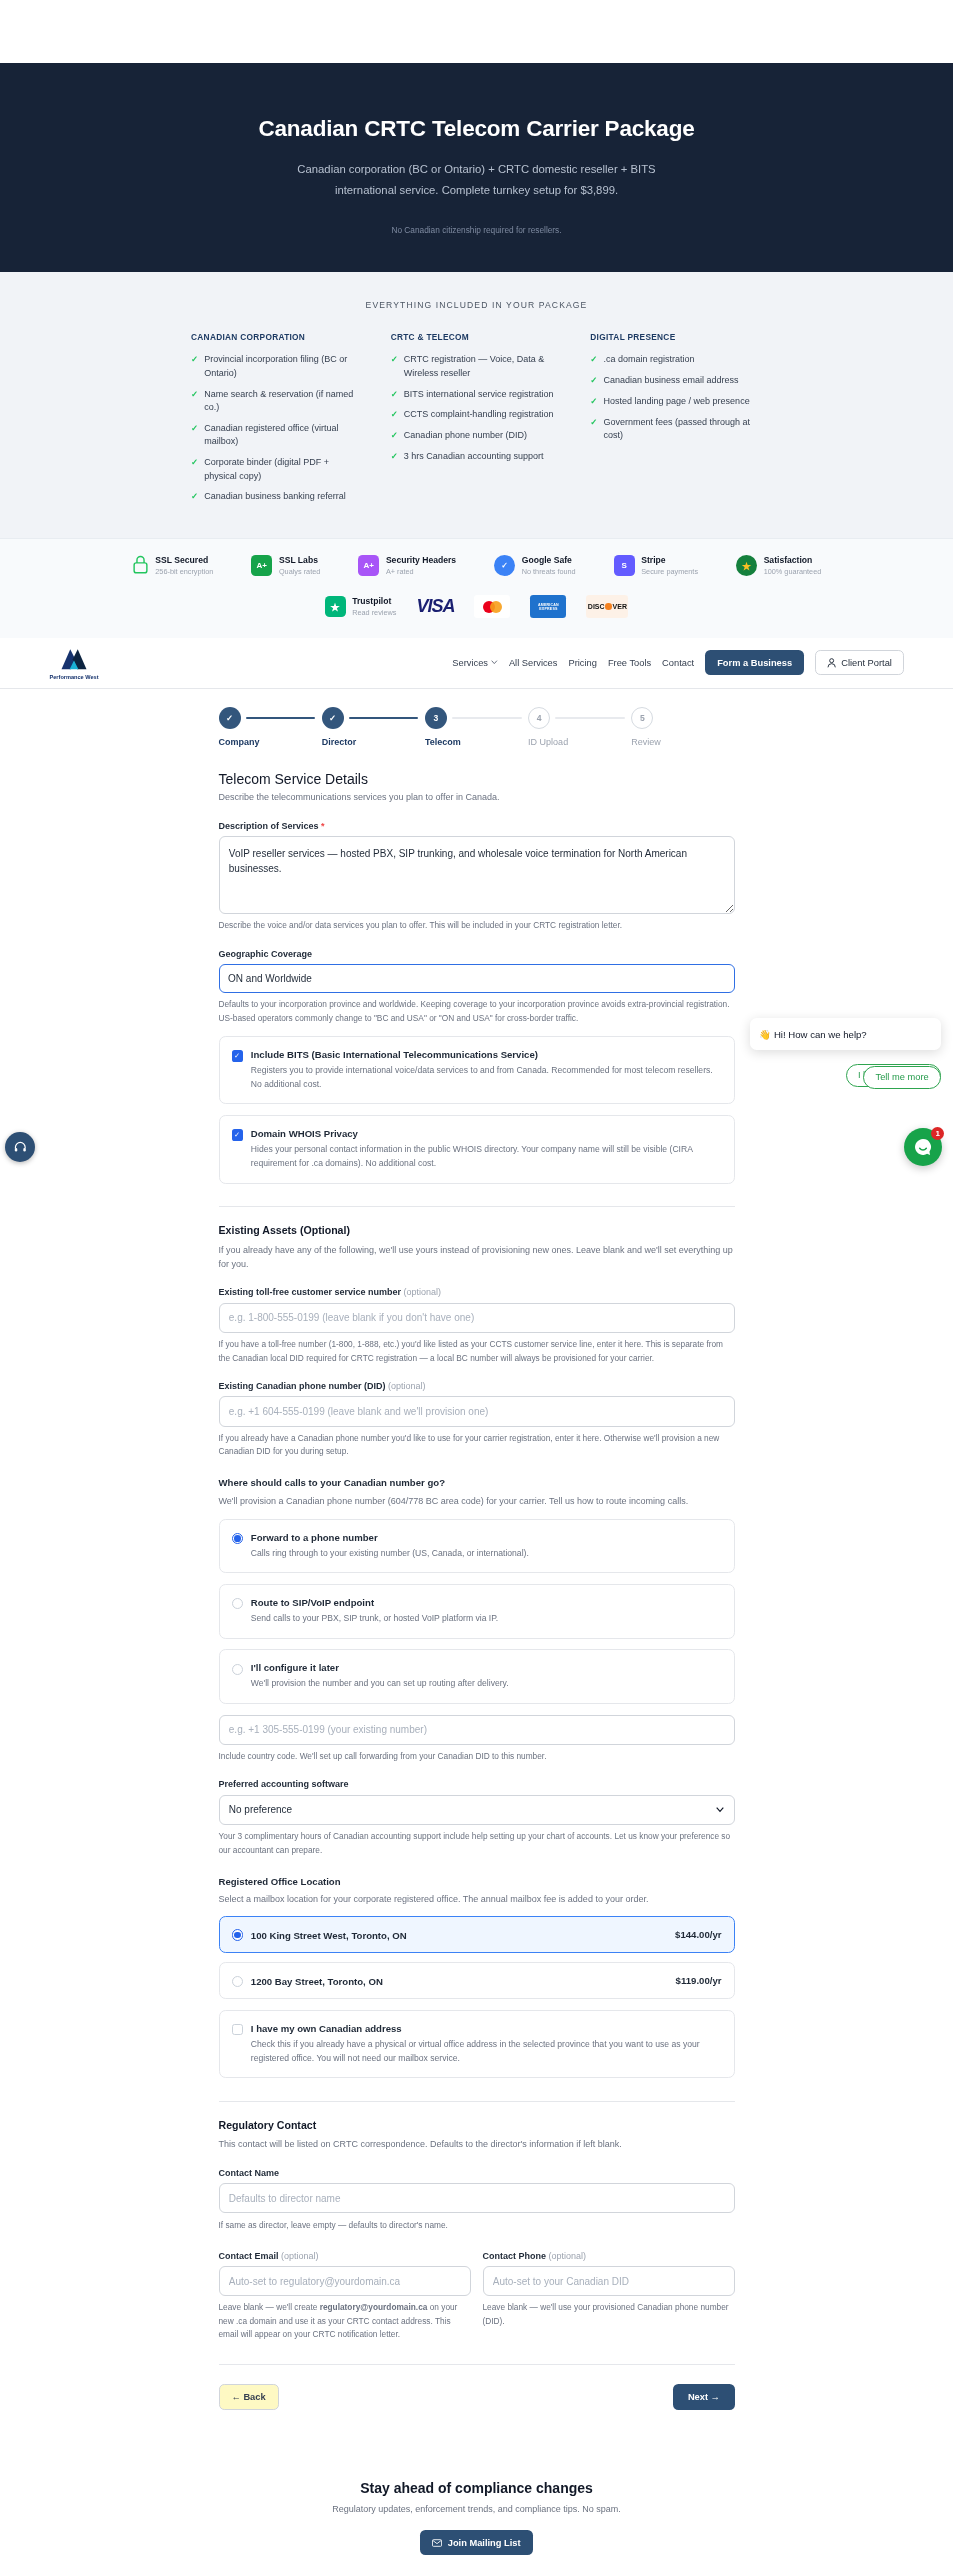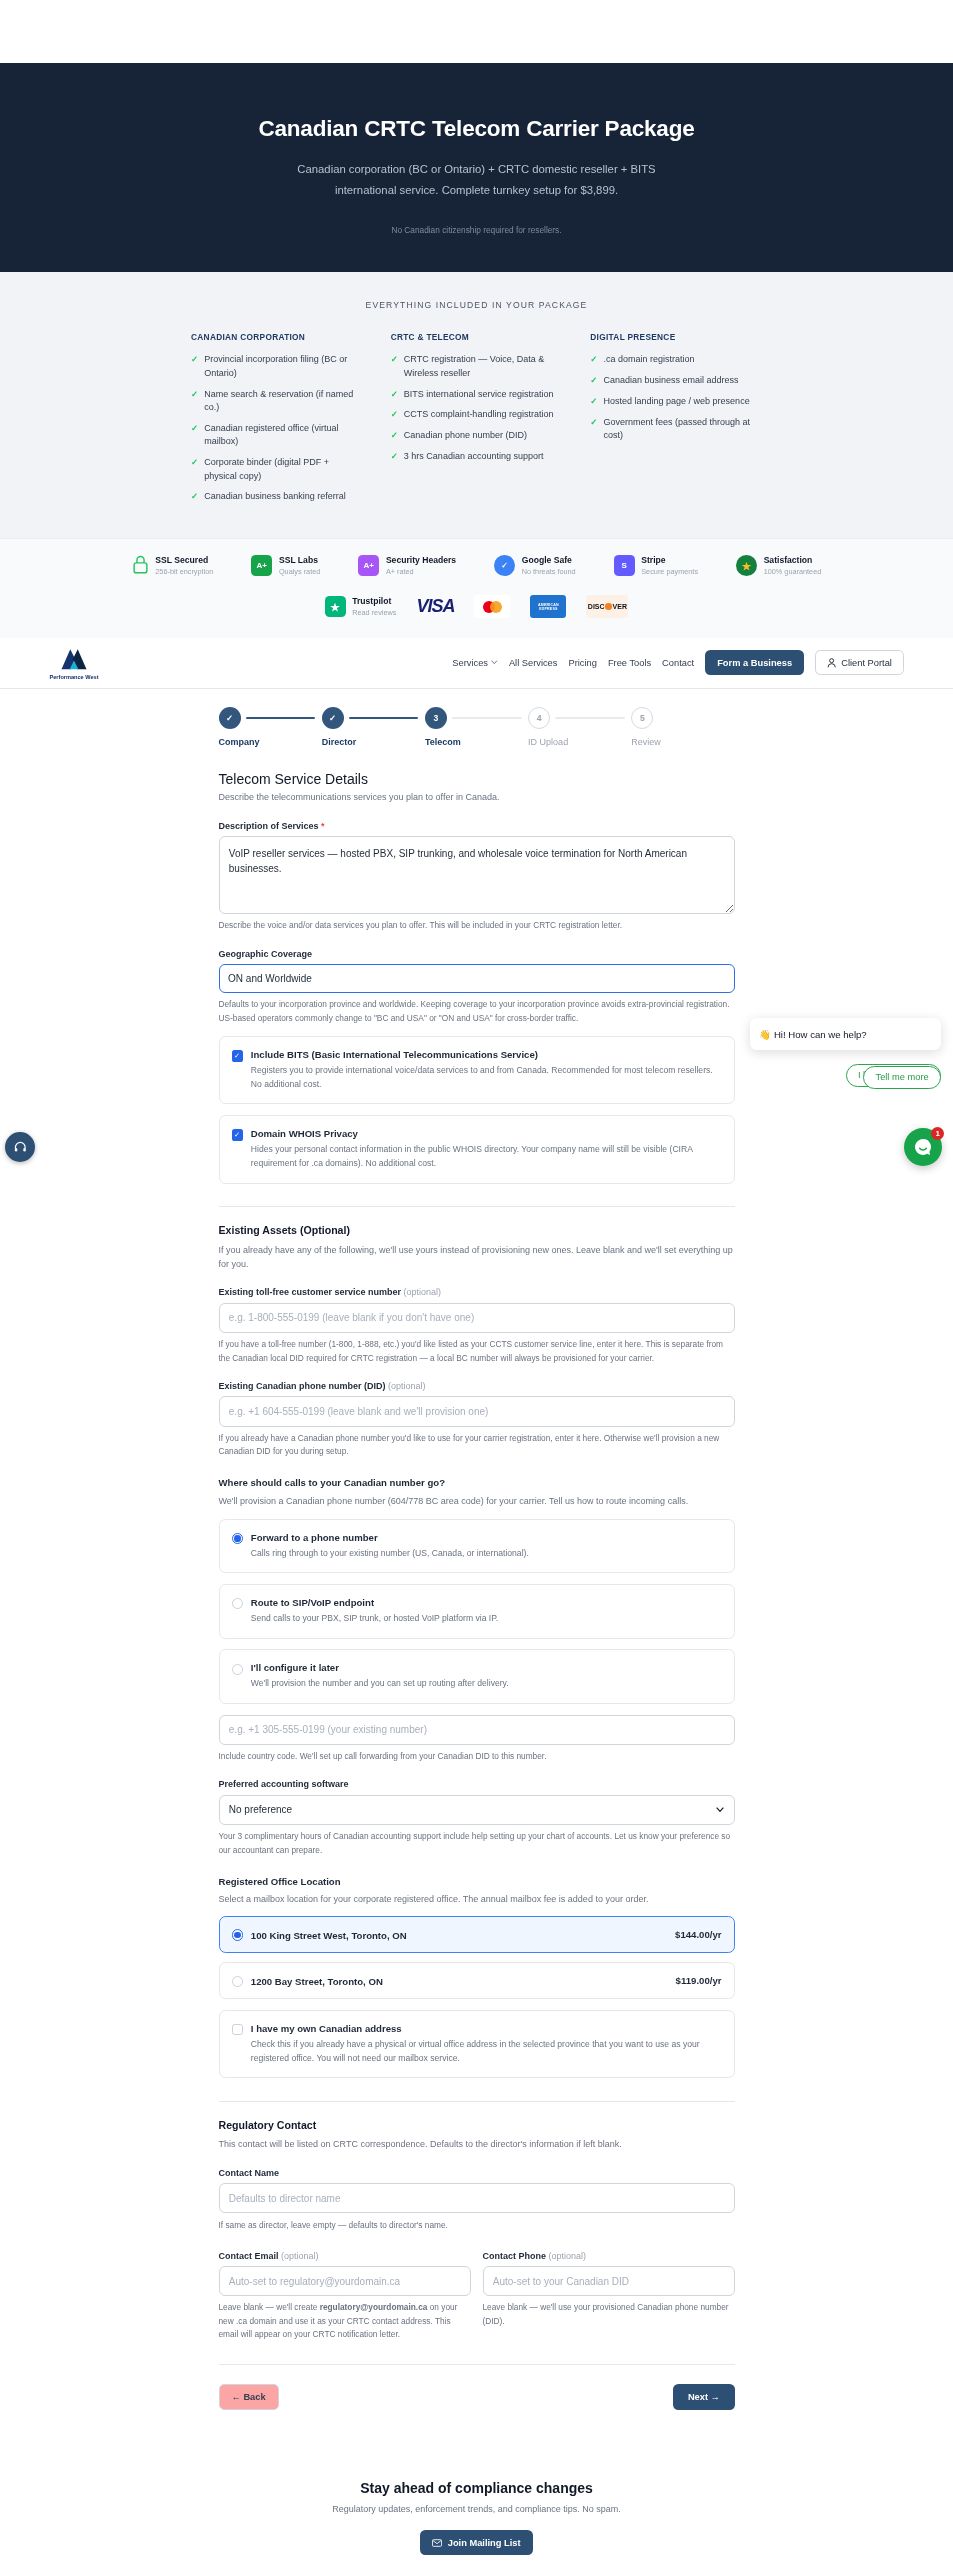--- a/index.html
+++ b/index.html
@@ -92,21 +92,21 @@
   .select-box{border:0.7px solid #d1d5db;border-radius:6px;padding:8.6px 9.3px;font-size:10px;color:#1f2937;
       display:flex;align-items:center;justify-content:space-between;cursor:pointer;background:#fff}
   .office-row{display:flex;justify-content:space-between;align-items:center;border:0.7px solid #e5e7eb;
       border-radius:6.6px;padding:11.3px 12px;margin-top:9.3px;cursor:pointer}
   .office-row.sel{background:#eff6ff;border:1px solid #3b82f6}
   .office-left{display:flex;gap:8px;align-items:flex-end}
   .office-name{font-size:9.6px;font-weight:600;color:#1f2937}
   .price{font-size:9.6px;font-weight:700;color:#1f2937}
   .grid2{display:grid;grid-template-columns:1fr 1fr;gap:12px;margin-top:2.6px}
   .actions{display:flex;justify-content:space-between;margin-top:18.5px}
-  .btn-back{background:#fca5a5;border:0.7px solid #d1d5db;border-radius:5.3px;padding:7.3px 12px;font-size:9.3px;
+  .btn-back{background:#fef9c3;border:0.7px solid #d1d5db;border-radius:5.3px;padding:7.3px 12px;font-size:9.3px;
       color:#374151;font-weight:600;cursor:pointer}
   .btn-next{background:#2d4f74;color:#fff;border:none;border-radius:5.3px;padding:7.3px 14.6px;font-size:9.3px;
       font-weight:600;cursor:pointer}
   
   .newsletter{text-align:center;padding:37px 0 41px;background:#fff}
   .newsletter h2{font-size:14px;color:#111827;margin:0 0 8px;font-weight:700}
   .newsletter p{color:#6b7280;font-size:9px;margin:0 0 16px}
   
   footer{background:#f8fafc;border-top:0.7px solid #e5e7eb;padding:34px 0 26.5px}
   

